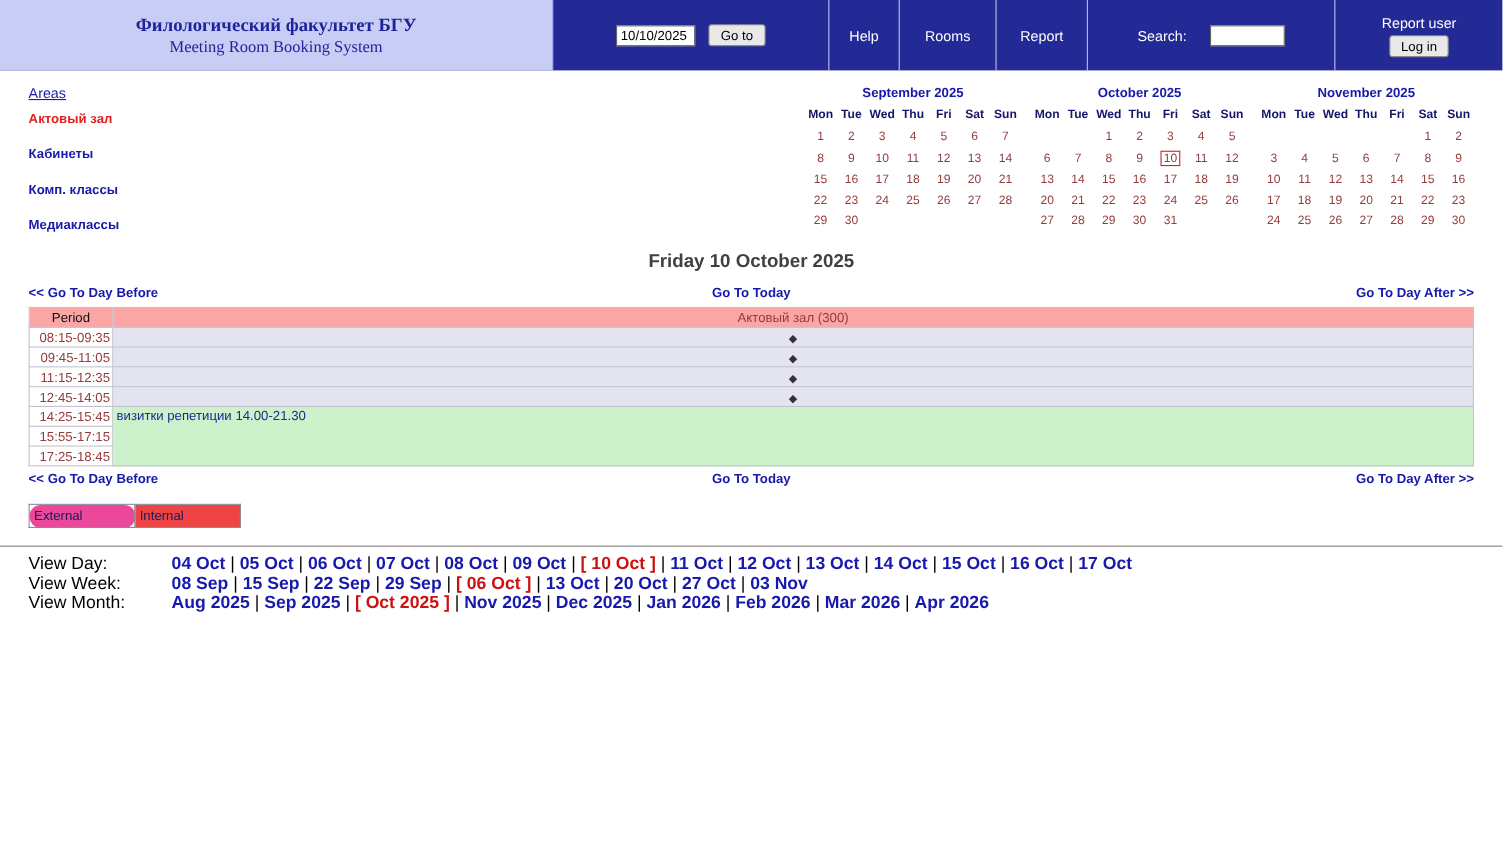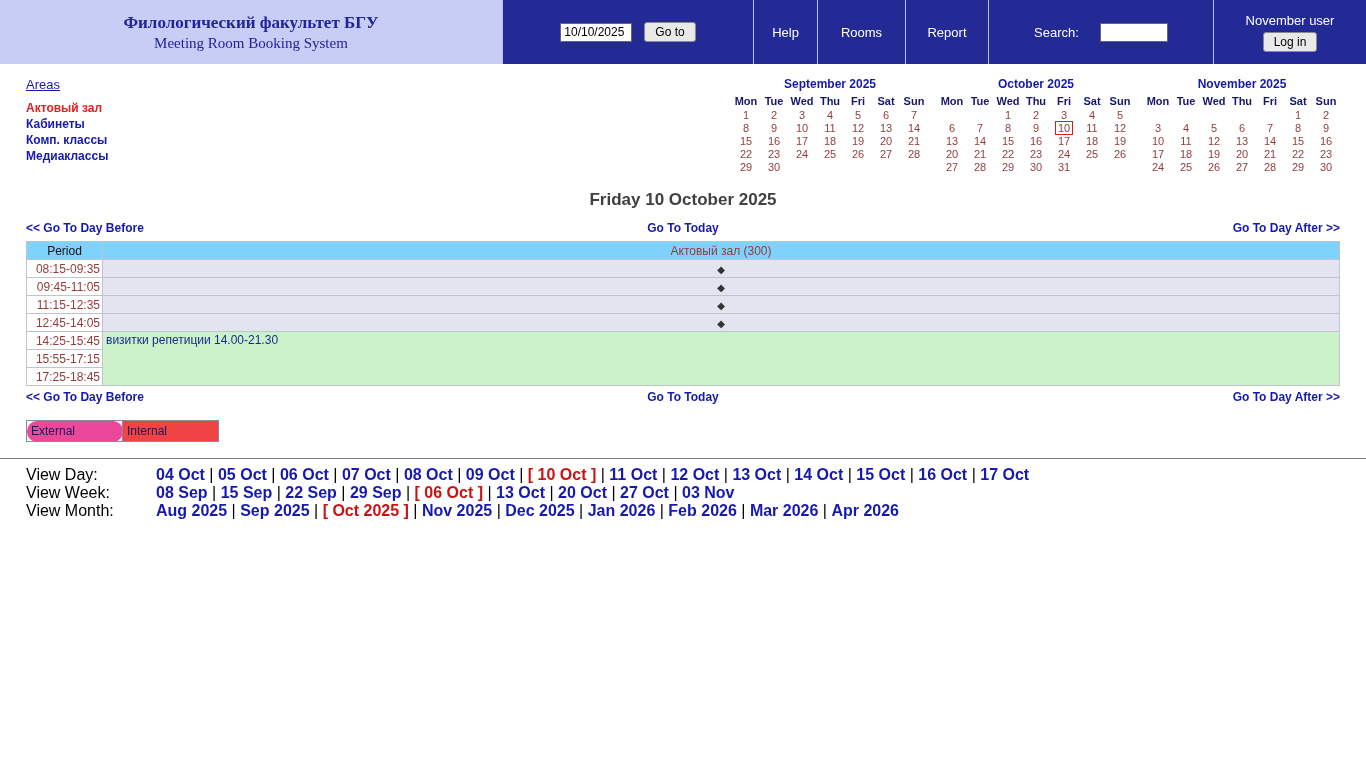--- a/index.html
+++ b/index.html
@@ -23,21 +23,21 @@
   .user-status { color: #fff; font-size: 13px; }
   .text-input { height: 19px; border: 1px solid #666; font-size: 12px; padding: 1px 3px; font-family: inherit; background: #fff; color: #000; }
   .goto-input { width: 72px; }
   .search-input { width: 68px; }
   .btn { font-size: 12px; padding: 2px 10px; border: 1px solid #8a8a8a; background: #e9e9e9; border-radius: 3px; font-family: inherit; cursor: pointer; color: #000; }
 
   
   .page { padding: 0 26px; }
   .top-row { display: flex; justify-content: space-between; margin-top: 13px; }
   .areas-heading { color: #1619ac; text-decoration: underline; font-size: 13px; }
-  .area-list { margin-top: 9px; display: flex; flex-direction: column; gap: 2px; }
+  .area-list { margin-top: 9px; display: flex; flex-direction: column; gap: 18px; }
   .area-link { font-weight: bold; font-size: 12px; color: #1619ac; }
   .area-link.current { color: #dd2222; }
 
   
   .calendars { display: flex; gap: 10px; }
   table.cal { border-collapse: collapse; }
   .cal caption { font-weight: bold; color: #1619ac; font-size: 12px; padding-bottom: 3px; white-space: nowrap; }
   .cal th { font-size: 11px; font-weight: bold; color: #16166b; width: 28px; padding: 0; height: 14px; }
   .cal td { font-size: 11px; text-align: center; width: 28px; height: 13px; padding: 0; }
   .cal td a { color: #943c3c; }
@@ -46,21 +46,21 @@
   
   .day-title { text-align: center; font-size: 17px; font-weight: bold; color: #404040; margin: 17px 0 11px; }
   .day-nav { display: flex; margin: 4px 0; }
   .day-nav > a { flex: 1; color: #1619ac; font-weight: bold; font-size: 12px; }
   .day-nav .nav-center { text-align: center; }
   .day-nav .nav-right { text-align: right; }
 
   
   table.booking { width: 100%; border-collapse: collapse; margin-top: 6px; border: 1px solid #9f9faf; }
   .booking th, .booking td { border: 1px solid #c3c3cf; font-weight: normal; font-size: 12px; height: 18px; }
-  .booking thead tr { background: #7dd3fc; }
+  .booking thead tr { background: #fca5a5; }
   .period-h { width: 76px; color: #111; text-align: center; }
   .room-h a { color: #943c3c; }
   .room-h { text-align: center; }
   .period-cell { background: #fff; color: #943c3c; padding: 0 2px; text-align: right; }
   .slot-cell { background: #e3e4ef; text-align: center; }
   .new-icon { font-size: 10px; color: #333; line-height: 1; }
   .booking-cell { background: #ccf2cc; vertical-align: top; padding: 1px 3px; }
   .booking-link { color: #1b2b8e; }
 
   
@@ -95,21 +95,21 @@
     <a>Rooms</a>
   </div>
   <div class="banner-cell nav-cell report-cell">
     <a>Report</a>
   </div>
   <div class="banner-cell search-cell">
     <span class="search-label">Search:</span>
     <input type="text" class="text-input search-input" style="">
   </div>
   <div class="banner-cell user-cell">
-    <span class="user-status">November user</span>
+    <span class="user-status">Report user</span>
     <button class="btn">Log in</button>
   </div>
 </div>
 
 <div class="page">
 
   <div class="top-row">
     <div class="areas">
       <a class="areas-heading">Areas</a>
       <div class="area-list">

